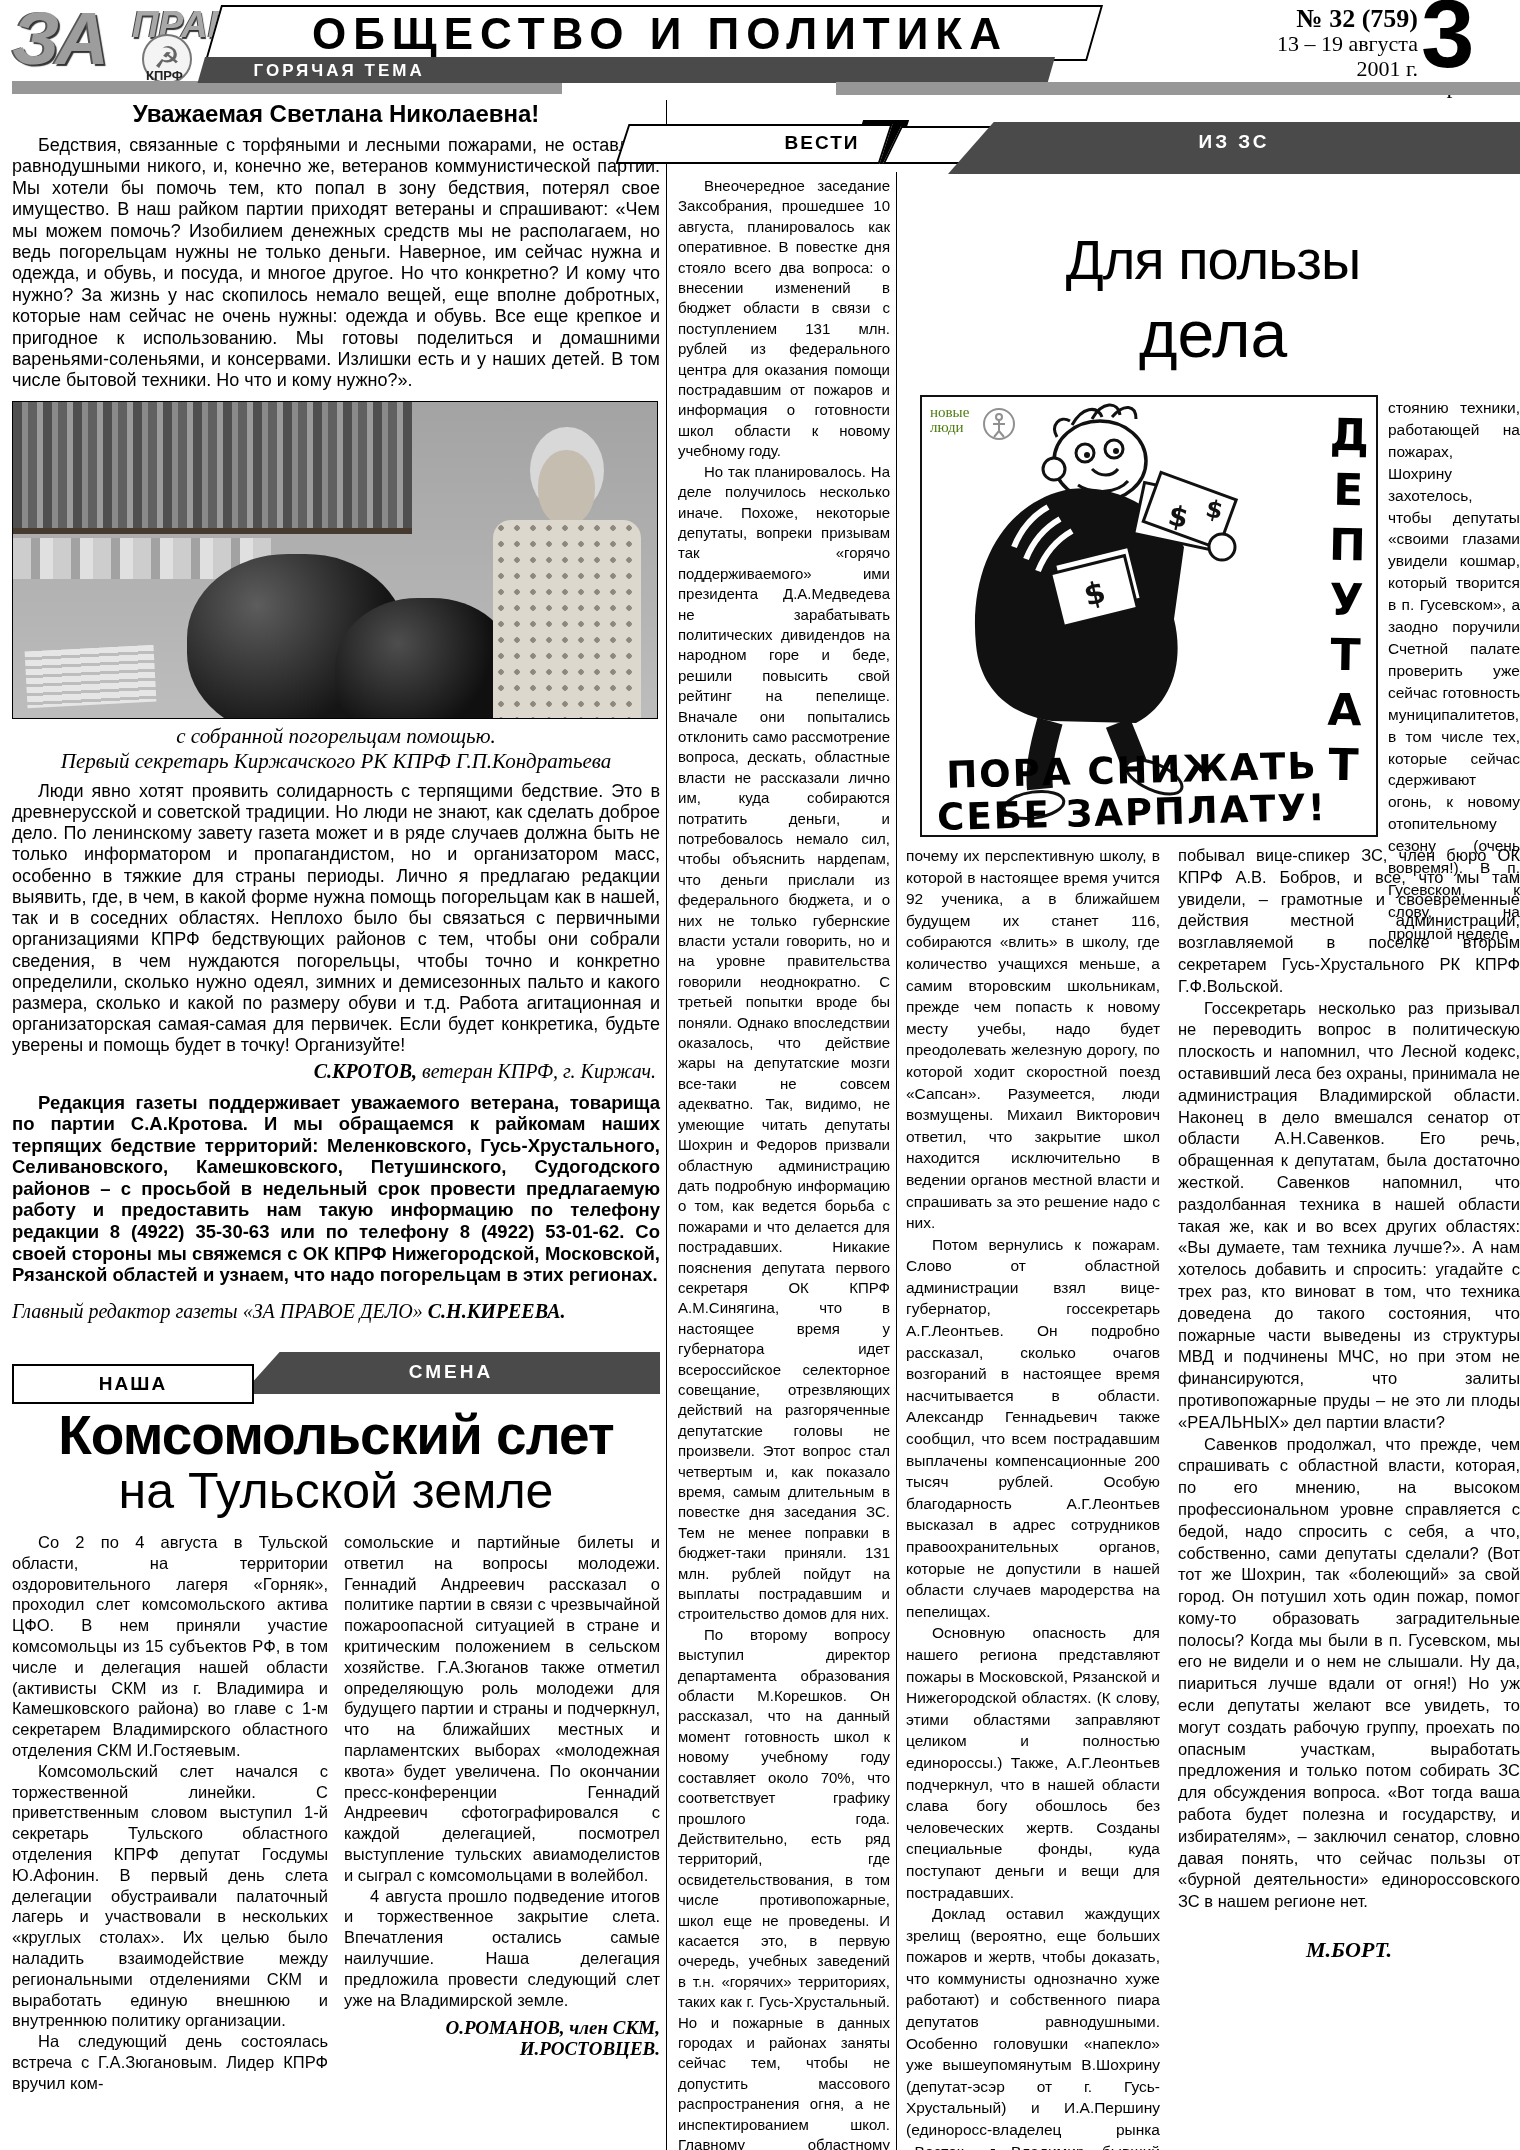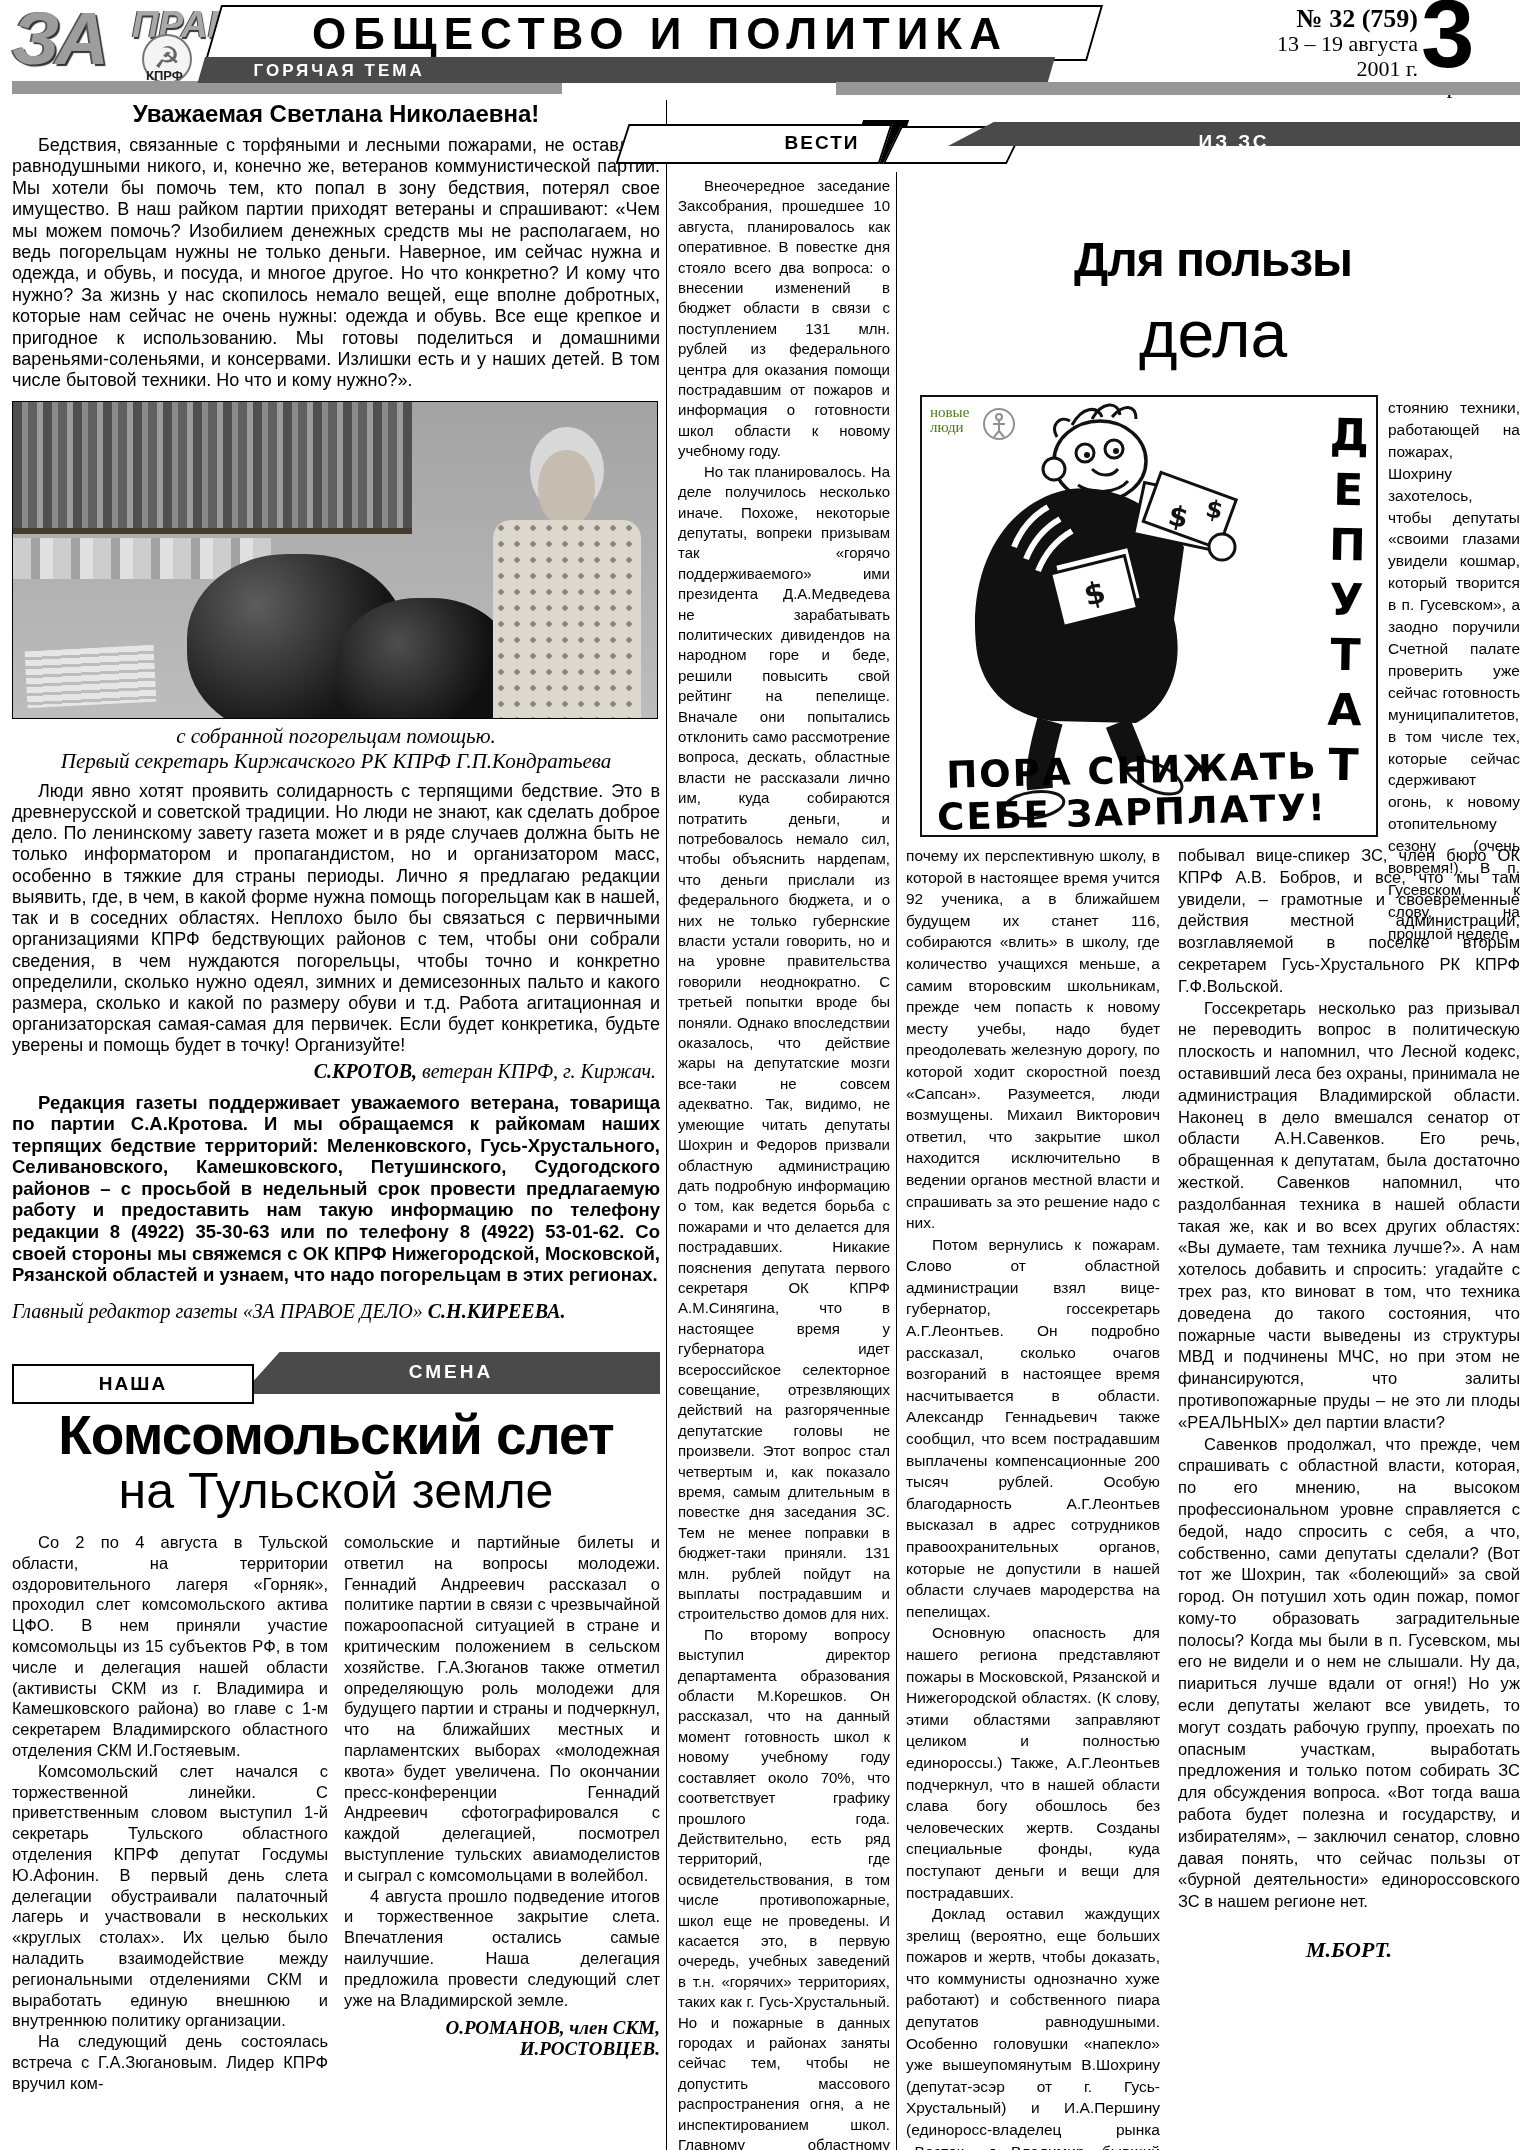--- a/index.html
+++ b/index.html
@@ -97,22 +97,22 @@
   #vesti { position:absolute; left:678px; top:110px; width:212px; font-size:15px; line-height:20.4px; }
   #vesti-label { position:relative; height:66px; }
   #vesti-label .lbl-white { left:-56px; top:14px; width:260px; transform:skewX(-18deg); }
   #vesti-label .lbl-white span { transform:skewX(18deg); text-align:right; padding-right:26px; }
   #vesti-label .tail { position:absolute; right:-12px; top:10px; width:46px; height:44px;
                        background:#000; transform:skewX(-18deg); }
 
   
   #right { position:absolute; left:906px; top:110px; width:614px; }
   #izzs .lbl-white { left:-14px; top:16px; width:120px; height:34px; transform:skewX(-26deg); }
-  #izzs .lbl-dark { left:42px; right:0; top:12px; height:24px; clip-path:polygon(8% 0,100% 0,100% 100%,0 100%); }
-  .polza-h1 { text-align:center; font-weight:bold; font-size:48px; line-height:76px; margin-top:58px; letter-spacing:-1px;}
+  #izzs .lbl-dark { left:42px; right:0; top:12px; height:52px; clip-path:polygon(8% 0,100% 0,100% 100%,0 100%); }
+  .polza-h1 { text-align:center; font-weight:normal; font-size:56px; line-height:76px; margin-top:58px; letter-spacing:-1px;}
   .polza-h2 { text-align:center; font-size:66px; line-height:72px; }
   #cartoon { position:absolute; left:14px; top:285px; width:454px; height:438px; border:2px solid #111;
              background:#fff; }
   #cartoon-logo { position:absolute; left:8px; top:8px; color:#4d7c0f; font-size:15px; line-height:15px;font-family:Liberation Serif, serif; }
   #cartoon-logo .circ { position:absolute; left:52px; top:2px; }
   #deputat { position:absolute; right:4px; top:12px; height:368px; writing-mode:vertical-rl;
              text-orientation:upright; font-weight:bold; font-size:44px; letter-spacing:4px;
              font-family:"DejaVu Sans",sans-serif; transform:rotate(1deg); }
   .cart-cap { position:absolute; left:0; width:420px; text-align:center; font-weight:bold;
               font-size:37px; letter-spacing:2px; transform:rotate(-1.5deg);

